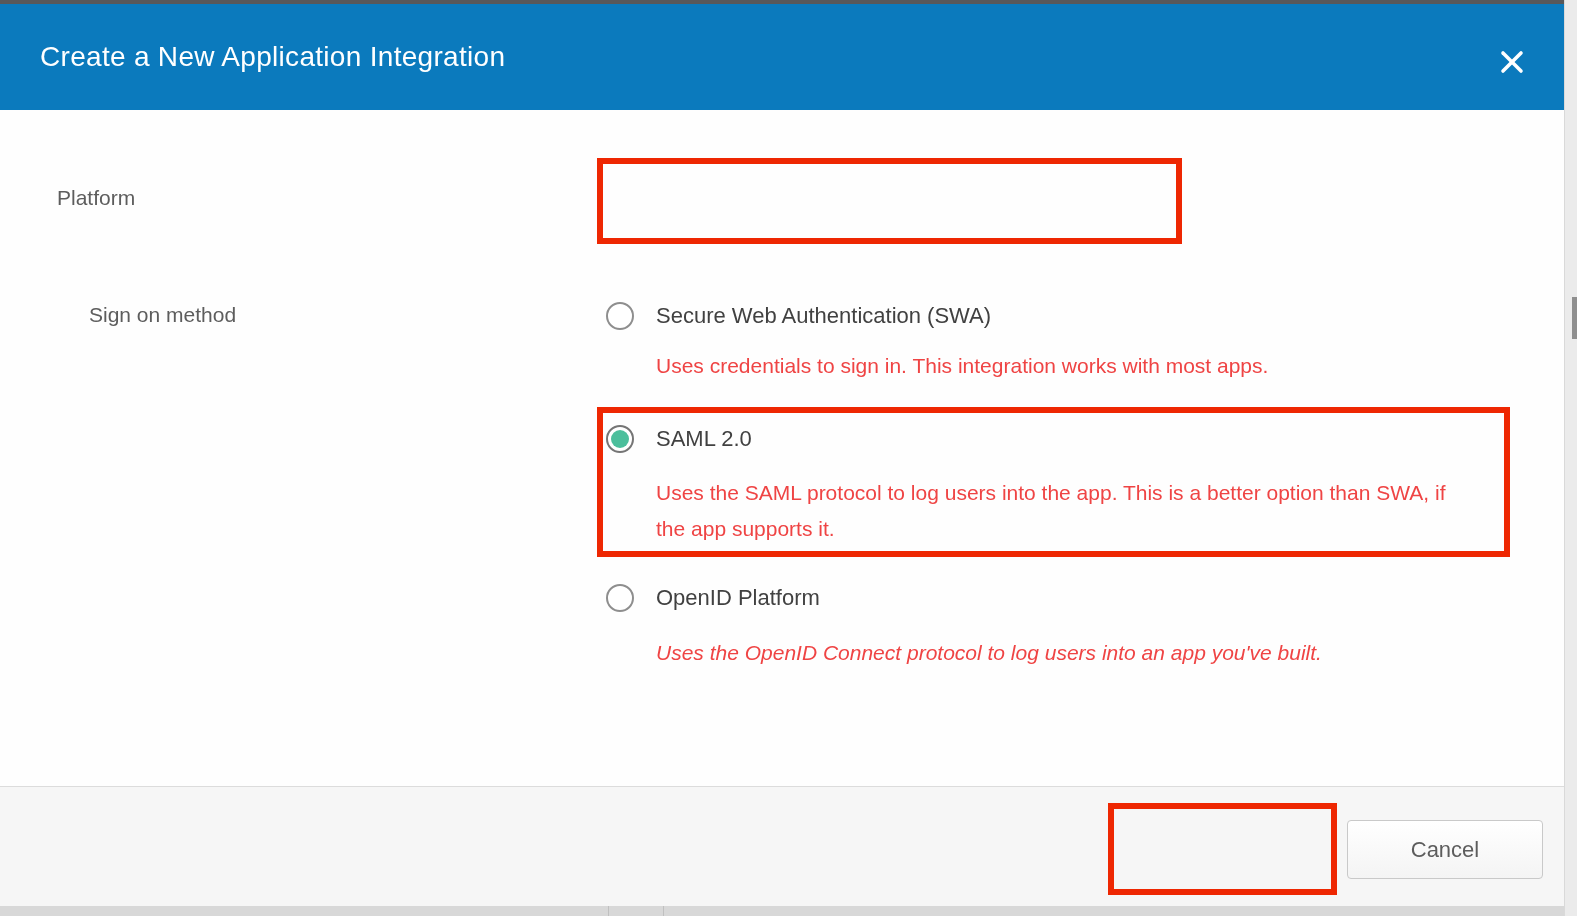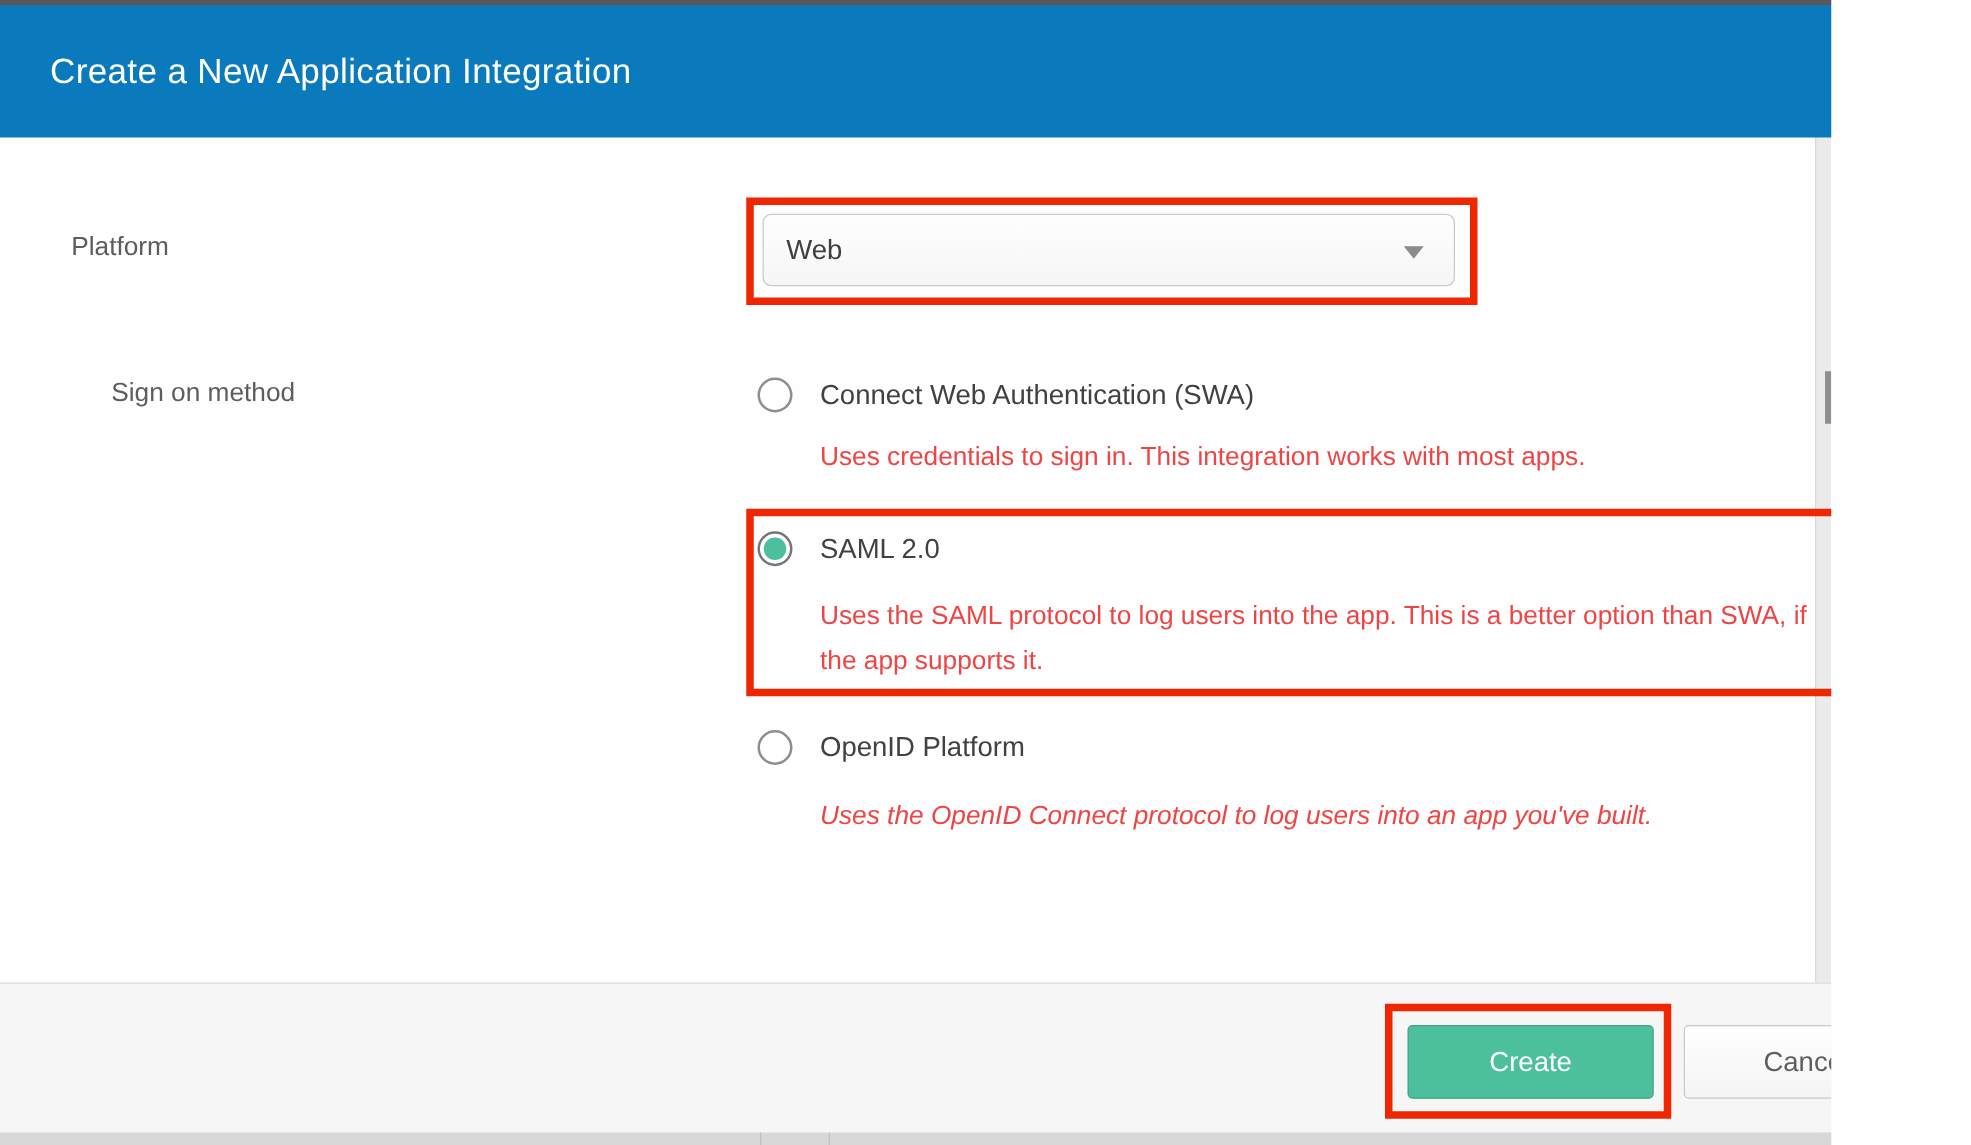--- a/index.html
+++ b/index.html
@@ -1,19 +1,19 @@
 <!DOCTYPE html>
 <html><head>
 <meta charset="utf-8">
 <style>
   html, body { margin: 0; padding: 0; background: #ffffff; }
   * { box-sizing: border-box; }
   .screen {
     position: relative;
-    width: 1465px;
+    width: 1577px;
     height: 916px;
     overflow: hidden;
     background: #fefefe;
     font-family: "Liberation Sans", "DejaVu Sans", sans-serif;
     -webkit-font-smoothing: antialiased;
   }
 
   
   .top-strip {
     position: absolute; left: 0; top: 0; width: 1564px; height: 4px;
@@ -141,43 +141,38 @@
     <div class="modal-title">Create a New Application Integration</div>
     <div class="close-btn">
       <svg width="28" height="28" viewBox="0 0 28 28">
         <line x1="5" y1="5" x2="23" y2="23" stroke="#ffffff" stroke-width="3.6" stroke-linecap="round"></line>
         <line x1="23" y1="5" x2="5" y2="23" stroke="#ffffff" stroke-width="3.6" stroke-linecap="round"></line>
       </svg>
     </div>
   </div>
 
   <div class="field-label" id="platform-label">Platform</div>
-  <div class="select">
-    <span class="select-value">Web</span>
-    <span class="select-caret"></span>
-  </div>
   <div class="annotation box-platform"></div>
 
   <div class="field-label" id="signon-label">Sign on method</div>
 
   <div class="radio" id="radio-swa"></div>
-  <div class="opt-label" id="label-swa">Connect Web Authentication (SWA)</div>
+  <div class="opt-label" id="label-swa">Secure Web Authentication (SWA)</div>
   <div class="opt-desc" id="desc-swa">Uses credentials to sign in. This integration works with most apps.</div>
 
   <div class="annotation box-saml"></div>
   <div class="radio selected" id="radio-saml"></div>
   <div class="opt-label" id="label-saml">SAML 2.0</div>
   <div class="opt-desc" id="desc-saml">Uses the SAML protocol to log users into the app. This is a better option than SWA, if the app supports it.</div>
 
   <div class="radio" id="radio-oidc"></div>
   <div class="opt-label" id="label-oidc">OpenID Platform</div>
   <div class="opt-desc" id="desc-oidc">Uses the OpenID Connect protocol to log users into an app you've built.</div>
 
   <div class="modal-footer"></div>
-  <div class="btn btn-create">Create</div>
   <div class="btn btn-cancel">Cancel</div>
   <div class="annotation box-create"></div>
 
   <div class="bottom-strip">
     <div class="vline" style="left:608px"></div>
     <div class="vline" style="left:663px"></div>
   </div>
 
 </div>
 

